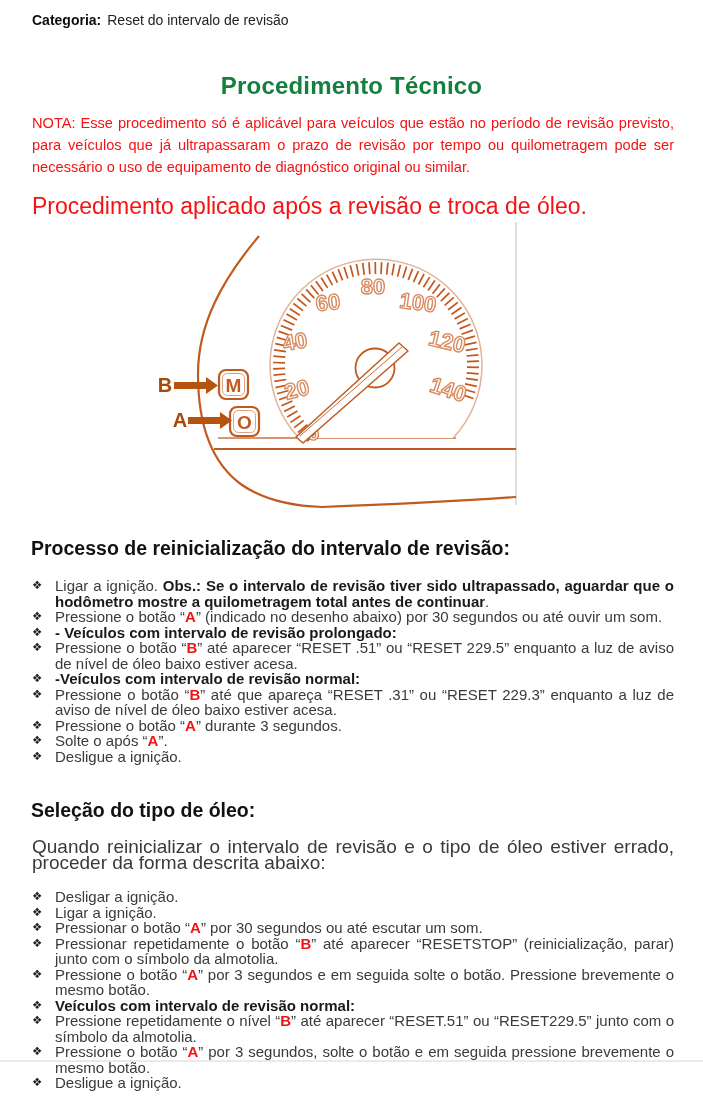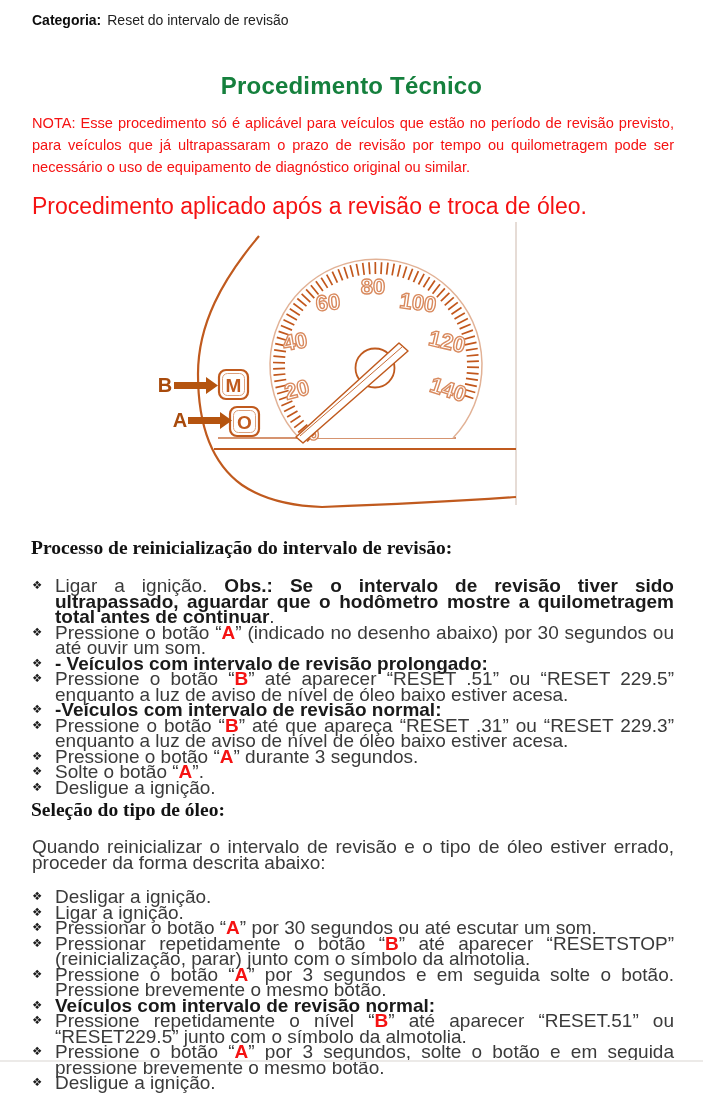--- a/index.html
+++ b/index.html
@@ -7,29 +7,29 @@
   .page{position:relative;width:703px;height:1109px;background:#fff;overflow:hidden;
         font-family:"Liberation Sans",sans-serif;color:var(--ink);}
   .cat{position:absolute;top:12px;left:32px;font-size:14px;color:#222;}
   .cat .lab{font-weight:bold;color:#0d0d0d;margin-right:6px;}
   h1.title{position:absolute;top:72px;left:0;width:100%;margin:0;text-align:center;
            font-size:24px;font-weight:bold;color:#15803d;letter-spacing:.2px;}
   p.nota{position:absolute;top:112px;left:32px;width:642px;margin:0;
          font-size:14.6px;line-height:22px;color:var(--red);text-align:justify;}
   p.redsub{position:absolute;top:193px;left:32px;margin:0;font-size:23px;color:var(--red);}
   .figure{position:absolute;top:222px;left:140px;width:377px;height:290px;}
-  h2.sec{position:absolute;left:31px;margin:0;font-size:19.5px;font-weight:bold;color:#121212;font-family:Liberation Serif, serif;}
+  h2.sec{position:absolute;left:31px;margin:0;font-size:19.5px;font-weight:bold;color:#121212;}
   #sec1-h{top:537px;} #sec2-h{top:799px;}
   p.intro{position:absolute;top:839px;left:32px;width:642px;margin:0;
           font-size:19px;line-height:16px;text-align:justify;}
   .list{position:absolute;left:32px;width:642px;}
   #list1{top:578px;} #list2{top:889px;}
   .li{display:flex;align-items:flex-start;}
   .mk{flex:none;width:23px;font-size:11.5px;line-height:15.5px;color:#1c1c1c;}
-  .tx{flex:1;font-size:19px;line-height:15.5px;text-align:justify;}
+  .tx{flex:1;font-size:15px;line-height:15.5px;text-align:justify;}
   .sb{font-weight:bold;color:#1a1a1a;}
   .sr{font-weight:bold;color:var(--red);}
   .artifact{position:absolute;top:1060px;left:0;width:703px;height:2px;background:#eceae8;}
   svg text{font-family:"Liberation Sans",sans-serif;}
   .gnum{font-size:22px;font-weight:bold;fill:#ffffff;stroke:var(--soft);stroke-width:1.4;}
   .btn-letter{font-size:19px;font-weight:bold;fill:var(--line);}
   .callout{font-size:20px;font-weight:bold;fill:#a84a0c;}
   #ticks line{stroke:#c2571c;stroke-width:1.7;}
 </style>
 </head>
@@ -185,21 +185,21 @@
       <div class="li">
         <span class="mk">❖</span>
         <div class="tx"><span>Pressione o botão “</span><span class="sr">B</span><span>” até que apareça “RESET .31” ou “RESET 229.3” enquanto a luz de aviso de nível de óleo baixo estiver acesa.</span></div>
       </div>
       <div class="li">
         <span class="mk">❖</span>
         <div class="tx"><span>Pressione o botão “</span><span class="sr">A</span><span>” durante 3 segundos.</span></div>
       </div>
       <div class="li">
         <span class="mk">❖</span>
-        <div class="tx"><span>Solte o botão “</span><span class="sr">A</span><span>”.</span></div>
+        <div class="tx"><span>Solte o após “</span><span class="sr">A</span><span>”.</span></div>
       </div>
       <div class="li">
         <span class="mk">❖</span>
         <div class="tx"><span>Desligue a ignição.</span></div>
       </div>
     </div>
 
   <h2 class="sec" id="sec2-h">Seleção do tipo de óleo:</h2>
   <p class="intro">Quando reinicializar o intervalo de revisão e o tipo de óleo estiver errado, proceder da forma descrita abaixo:</p>
   <div class="list" id="list2">

